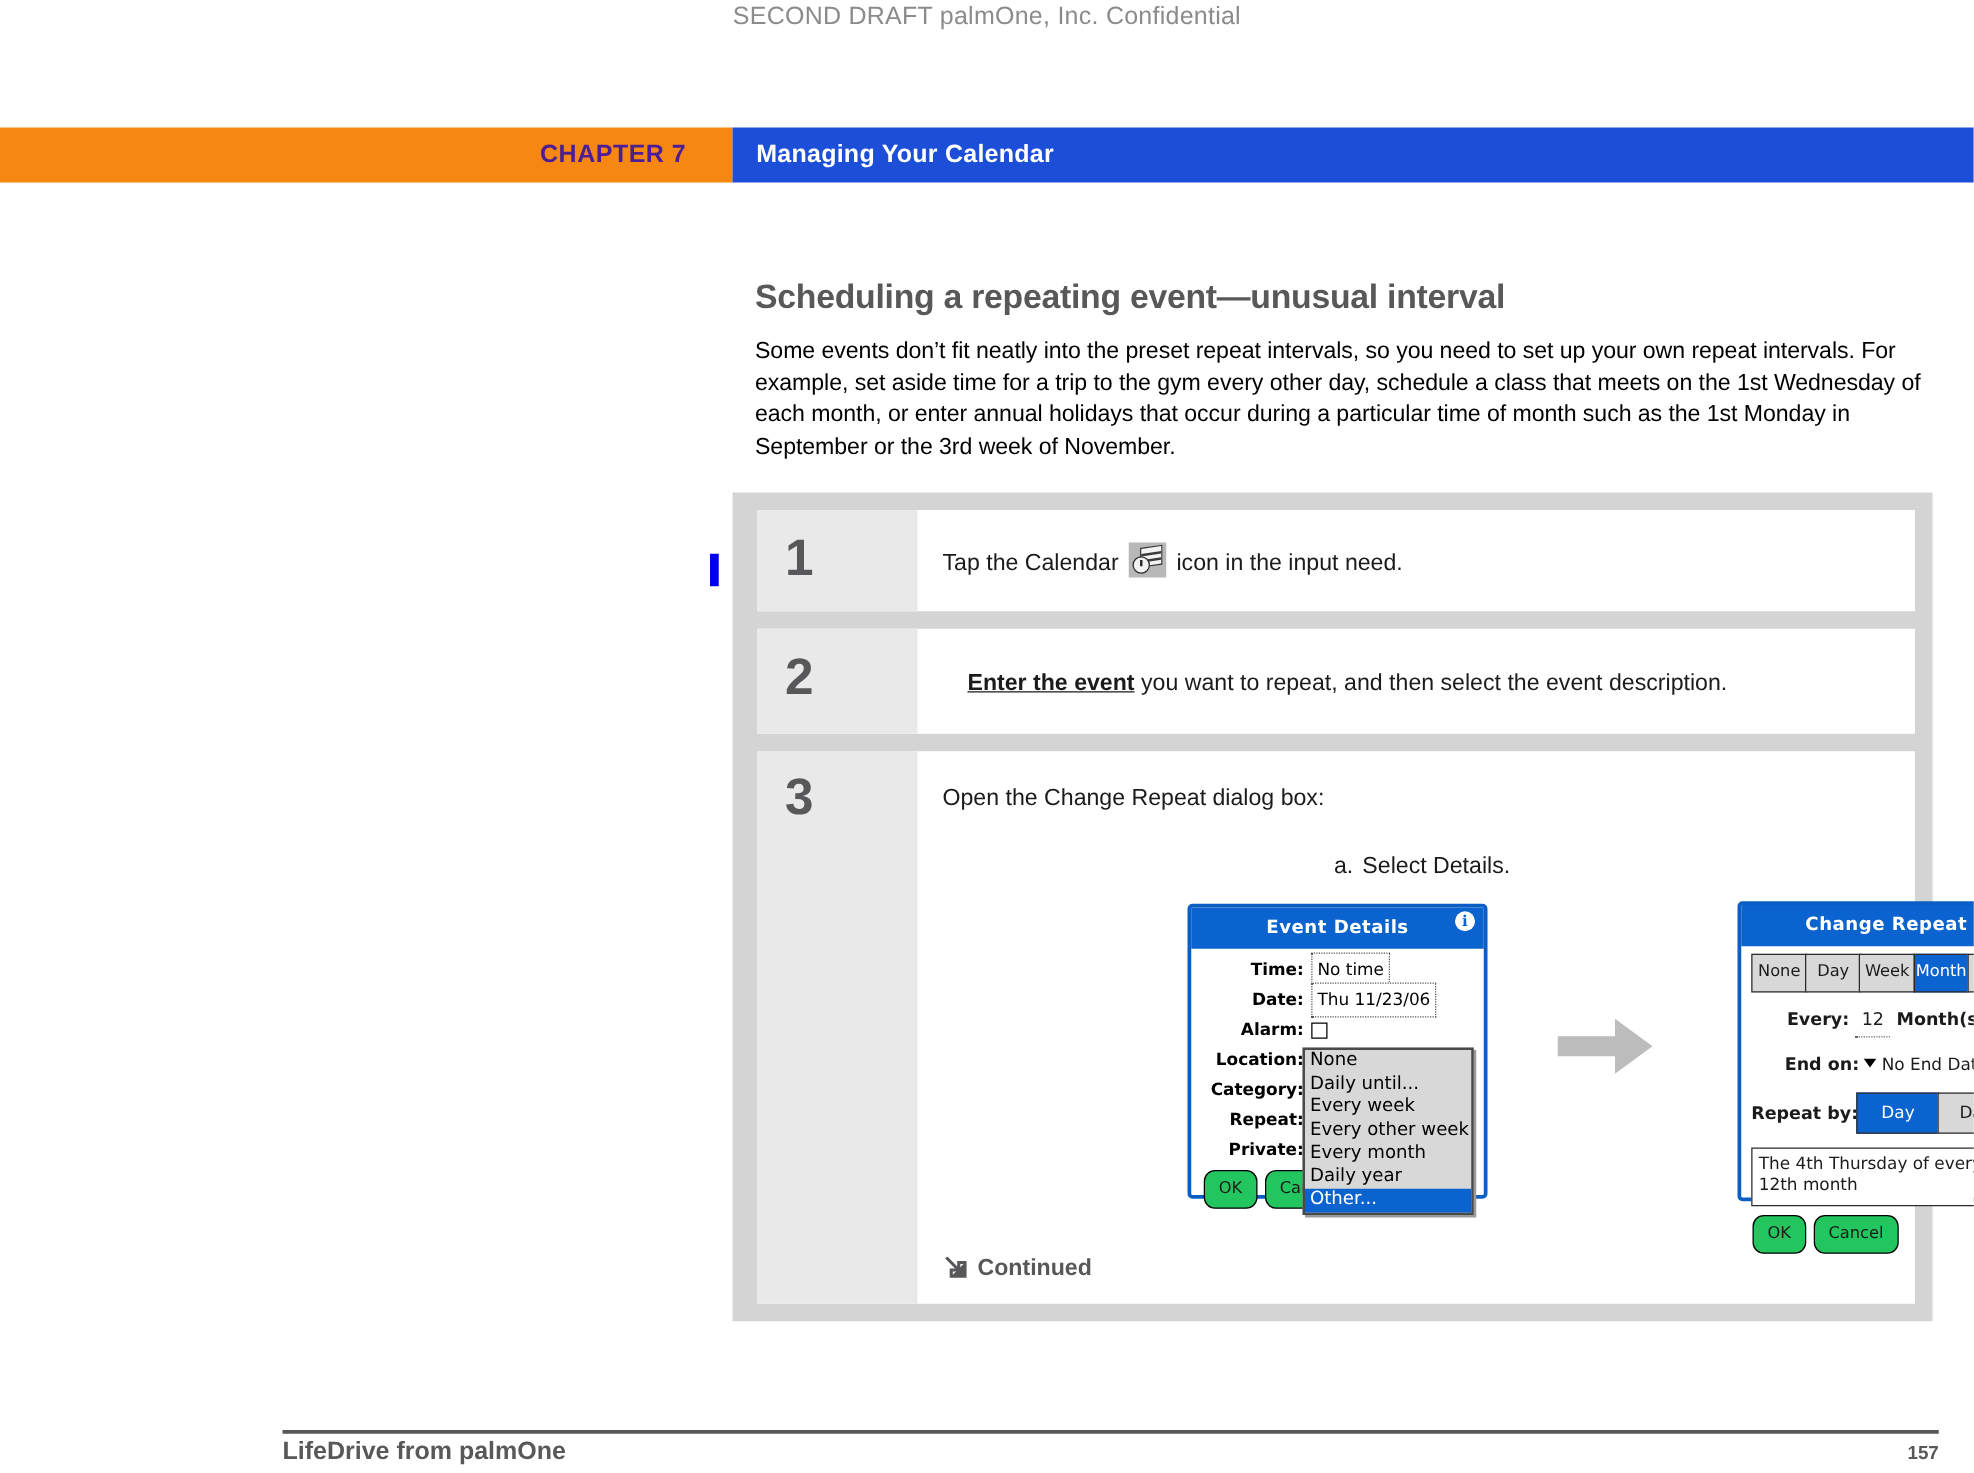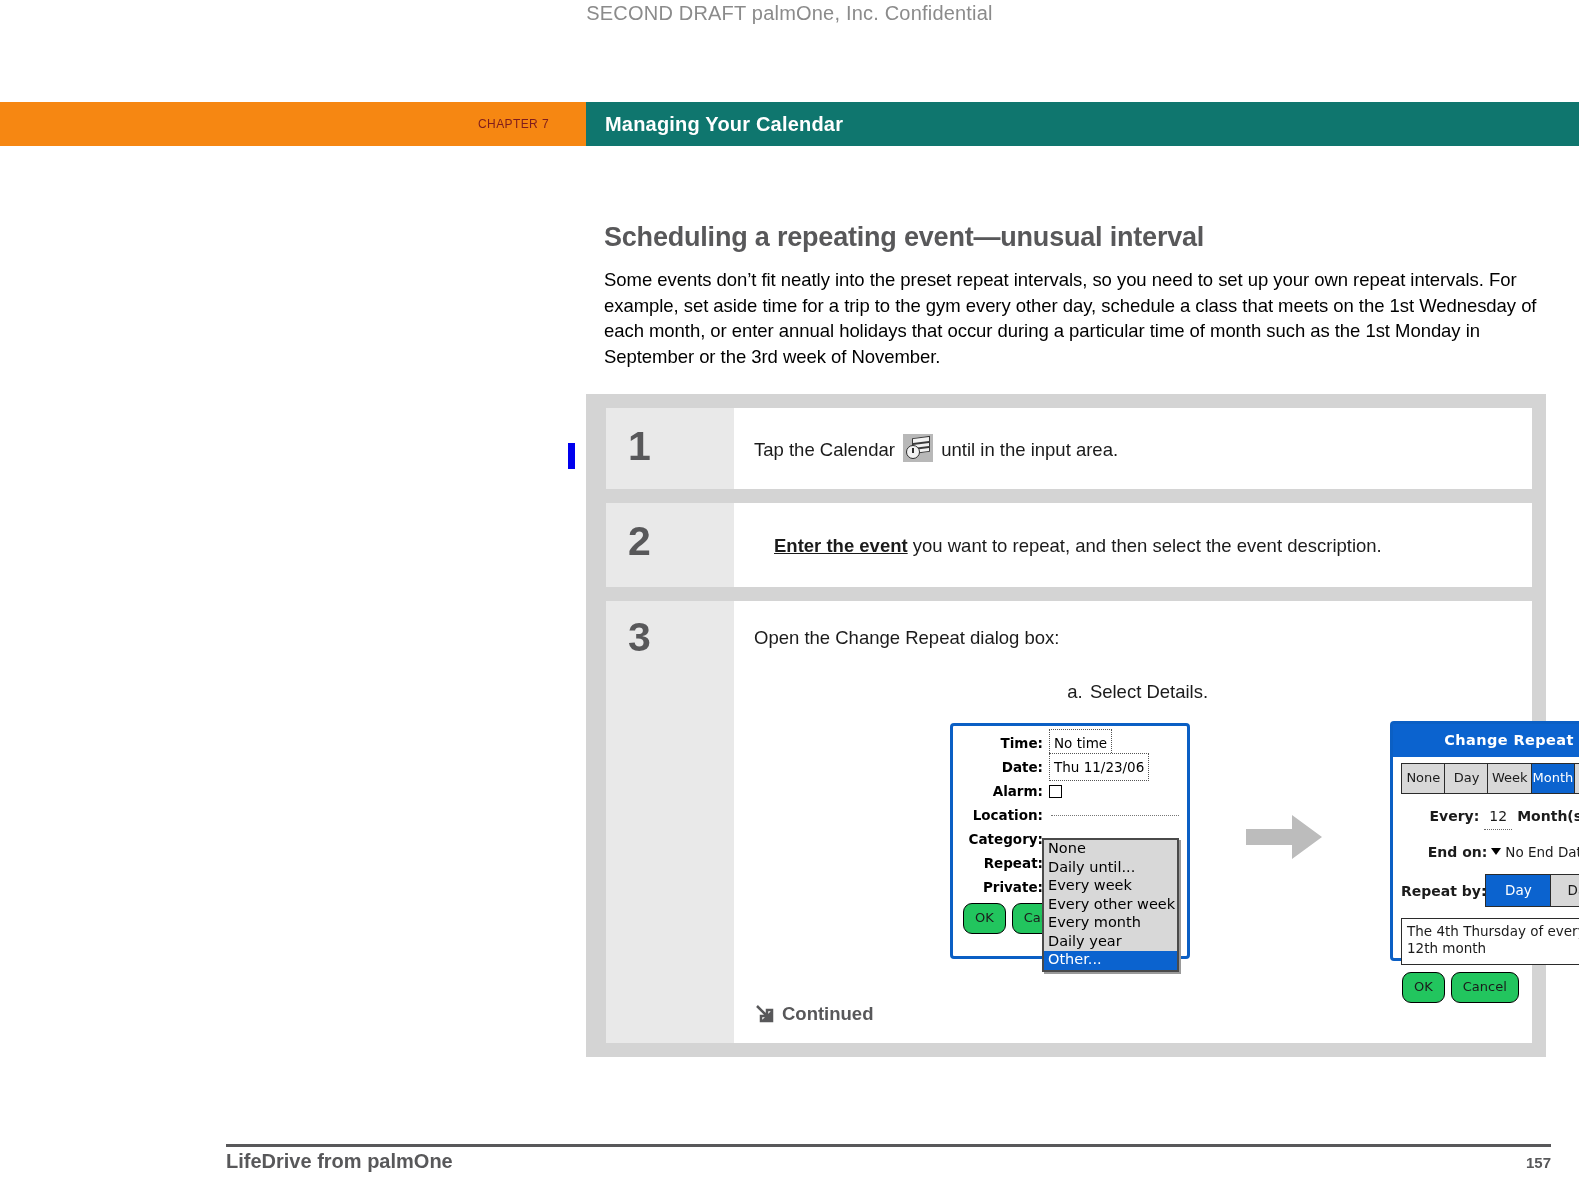--- a/index.html
+++ b/index.html
@@ -22,25 +22,25 @@
   
   .chapter-bar {
     position: absolute; left: 0px; top: 102px; width: 1579px; height: 44px;
     display: flex;
   }
   .chapter-left {
     width: 586px; background: #f68712; position: relative;
   }
   .chapter-left .lbl {
     position: absolute; right: 37px; top: 50%; transform: translateY(-50%);
-    color: #7f1d1d; font-size: 12px; font-weight: normal; letter-spacing: 0.4px;
+    color: #4c1d95; font-size: 20px; font-weight: bold; letter-spacing: 0.4px;
     white-space: nowrap;
   }
   .chapter-right {
-    flex: 1; background: #0f766e; position: relative;
+    flex: 1; background: #1d4ed8; position: relative;
   }
   .chapter-right .lbl {
     position: absolute; left: 19px; top: 50%; transform: translateY(-50%);
     color: #ffffff; font-size: 20px; font-weight: bold; letter-spacing: 0.2px;
     white-space: nowrap;
   }
 
   
   .content { position: absolute; left: 604px; top: 222px; width: 955px; }
   .section-title {
@@ -257,21 +257,21 @@
 
   <div class="steps">
 
     <div class="step step1">
       <div class="step-num">1</div>
       <div class="step-body">
         <span>Tap the Calendar</span>
         <span class="cal-icon">
           <span class="grid"></span><span class="clock"></span>
         </span>
-        <span>until in the input area.</span>
+        <span>icon in the input need.</span>
       </div>
     </div>
 
     <div class="step step2">
       <div class="step-num">2</div>
       <div class="step-body">
         <span class="link-bold">Enter the event</span><span> you want to repeat, and then select the event description.</span>
       </div>
     </div>
 
@@ -279,20 +279,24 @@
       <div class="step-num">3</div>
       <div class="step-body">
         <div>Open the Change Repeat dialog box:</div>
         <div class="sub-item">
           <span class="marker">a.</span><span>Select Details.</span>
         </div>
 
         <div class="dialog-row">
 
           <div class="palm-dialog" id="event-details">
+            <div class="palm-title">
+              <span>Event Details</span>
+              <span class="info-icon">i</span>
+            </div>
             <div class="ed-rows">
               <div class="ed-row">
                 <span class="ed-label">Time:</span>
                 <span class="ed-val">No time</span>
               </div>
               <div class="ed-row">
                 <span class="ed-label">Date:</span>
                 <span class="ed-val">Thu 11/23/06</span>
               </div>
               <div class="ed-row">

